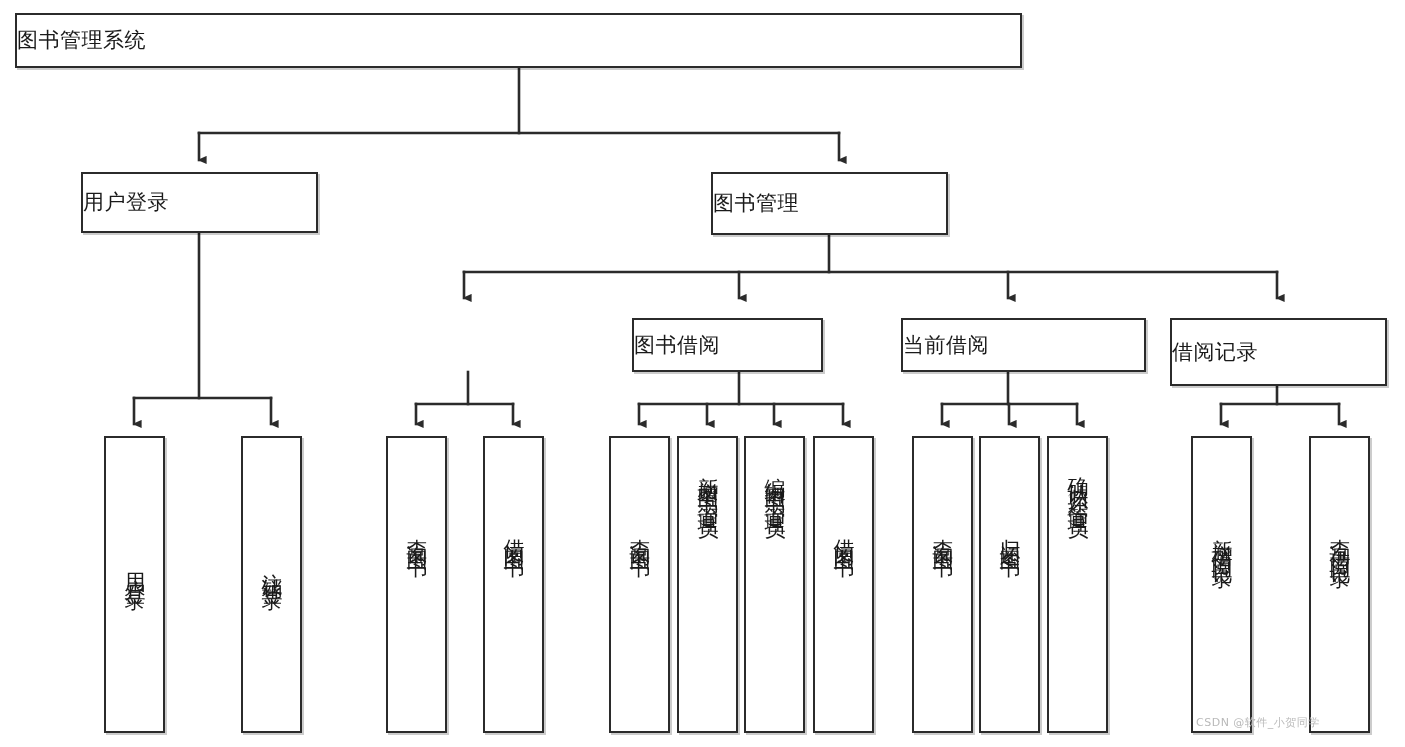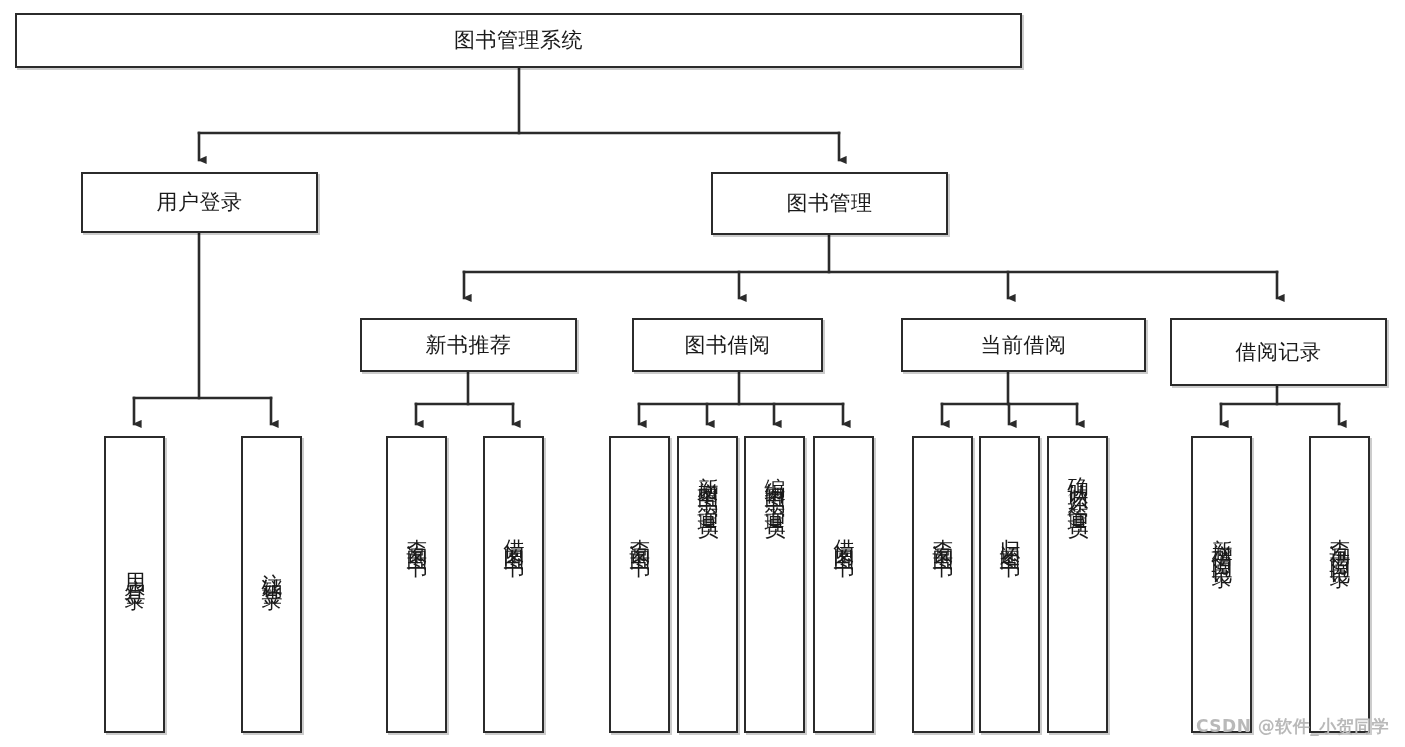--- a/index.html
+++ b/index.html
@@ -25,21 +25,21 @@
     width: 1405px;
     height: 747px;
   }
   .node-box {
     position: absolute;
     box-sizing: border-box;
     background: #ffffff;
     border: 2px solid #2b2b2b;
     display: flex;
     align-items: center;
-    justify-content: center;
+    justify-content: flex-start;
     box-shadow: 2px 2px 0 rgba(0,0,0,0.20);
   }
   .node-label-h {
     font-size: 21px;
     color: #1a1a1a;
     line-height: 1.15;
     letter-spacing: 0.5px;
     white-space: nowrap;
     text-align: center;
   }
@@ -62,25 +62,24 @@
     margin-top: 70px;
   }
   .node-box.leaf.midlow .node-label-v {
     margin-top: 104px;
   }
   .node-box.leaf.high .node-label-v {
     margin-top: 8px;
   }
   .watermark {
     position: absolute;
-    font-size: 17px;
+    font-size: 11px;
     color: #b9b9b9;
     white-space: nowrap;
     letter-spacing: 0.5px;
-    font-weight: bold;
   }
 </style>
 </head>
 <body>
 
 <div id="diagram-root">
 
   <svg class="diagram-canvas" viewBox="0 0 1405 747">
     <defs>
       <marker id="arrowhead" markerWidth="9" markerHeight="9" refX="4.5" refY="7.6" orient="auto-start-reverse" markerUnits="userSpaceOnUse">
@@ -150,23 +149,20 @@
   </div>
 
   <div class="node-box" style="left:81px; top:172px; width:237px; height:61px;">
     <span class="node-label-h">用户登录</span>
   </div>
 
   <div class="node-box" style="left:711px; top:172px; width:237px; height:63px;">
     <span class="node-label-h">图书管理</span>
   </div>
 
-  <div class="node-box" style="left:360px; top:318px; width:217px; height:54px;">
-    <span class="node-label-h">新书推荐</span>
-  </div>
 
   <div class="node-box" style="left:632px; top:318px; width:191px; height:54px;">
     <span class="node-label-h">图书借阅</span>
   </div>
 
   <div class="node-box" style="left:901px; top:318px; width:245px; height:54px;">
     <span class="node-label-h">当前借阅</span>
   </div>
 
   <div class="node-box" style="left:1170px; top:318px; width:217px; height:68px;">

